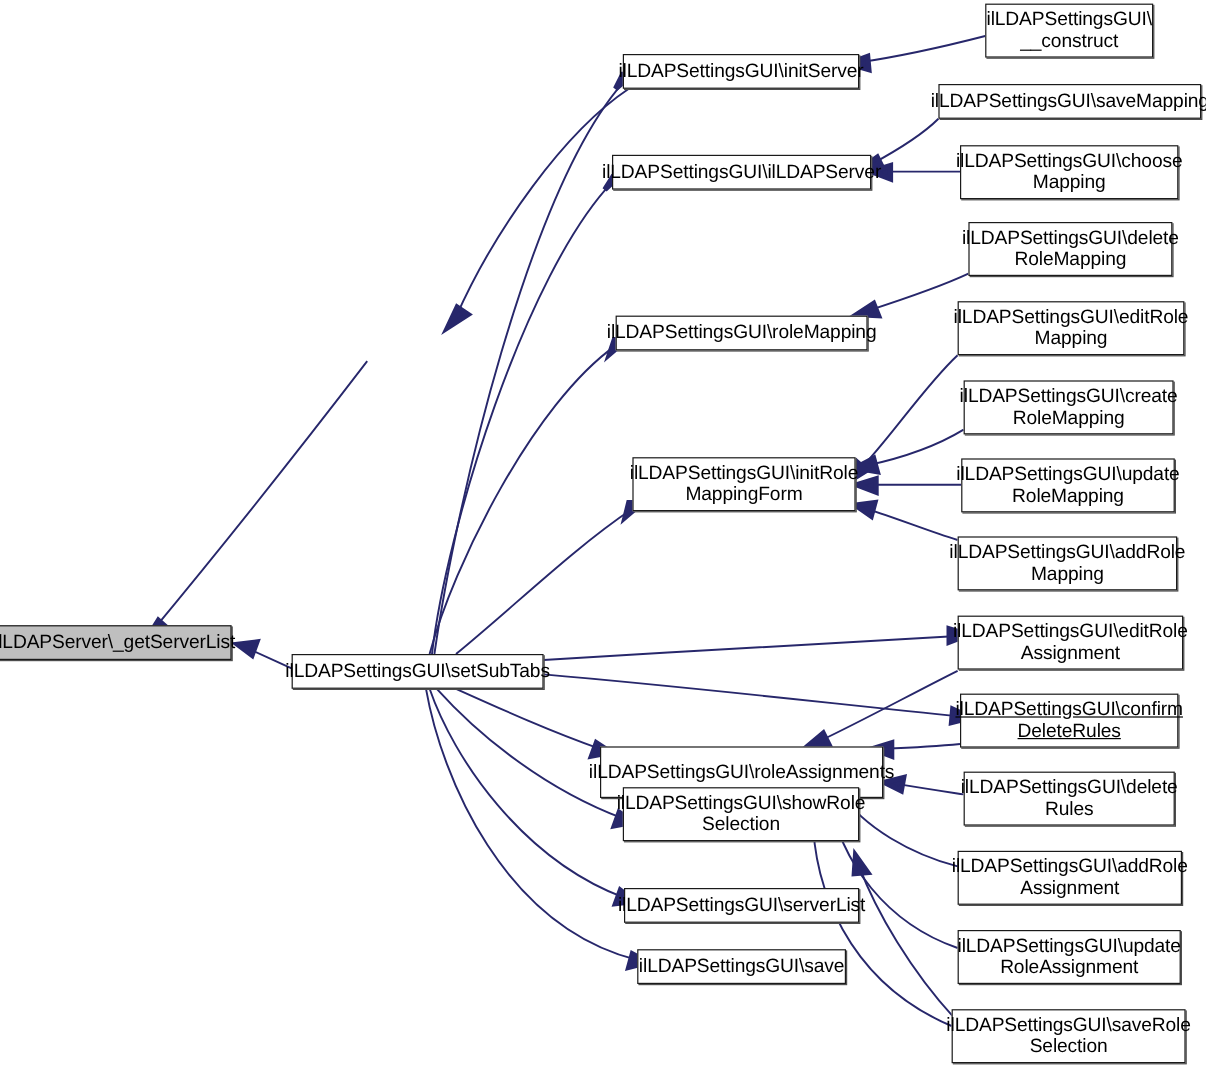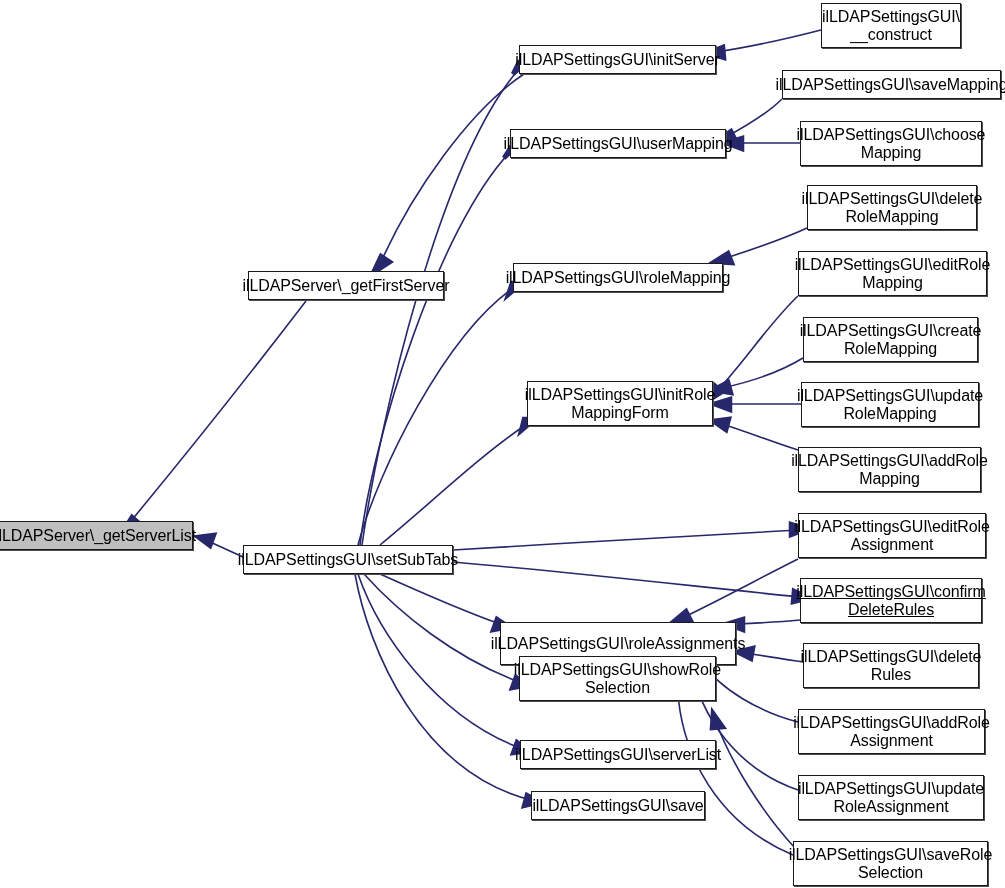--- a/index.html
+++ b/index.html
@@ -102,24 +102,23 @@
       <path d="M 798,722 C 760,712 720,690 700,660" fill="none" stroke="#27276b" stroke-width="1.6"></path>
       <polygon points="695,652 710,661 701,667" fill="#27276b" stroke="#27276b" stroke-width="4.5" stroke-linejoin="miter"></polygon>
       <path d="M 798,790 C 740,770 700,720 690,660" fill="none" stroke="#27276b" stroke-width="1.6"></path>
       <polygon points="688,651 698,665 688,666" fill="#27276b" stroke="#27276b" stroke-width="4.5" stroke-linejoin="miter"></polygon>
       <path d="M 793,855 C 710,820 672,740 678,660" fill="none" stroke="#27276b" stroke-width="1.6"></path>
       <polygon points="679,651 684,666 673,664" fill="#27276b" stroke="#27276b" stroke-width="4.5" stroke-linejoin="miter"></polygon>
       <path d="M 795,848 C 760,810 730,760 716,722" fill="none" stroke="#27276b" stroke-width="1.6"></path>
       <polygon points="713,713 723,727 712,728" fill="#27276b" stroke="#27276b" stroke-width="4.5" stroke-linejoin="miter"></polygon>
     </svg>
 <div class="node highlight" style="left: -2px; top: 521px; width: 195px; height: 29px;"><span class="lbl">ilLDAPServer\_getServerList</span></div>
-    <div class="node" style="left: 248px; top: 271px; width: 196px; height: 29px;"><span class="lbl">ilLDAPServer\_getFirstServer</span></div>
     <div class="node" style="left: 243px; top: 545px; width: 210px; height: 29px;"><span class="lbl">ilLDAPSettingsGUI\setSubTabs</span></div>
     <div class="node" style="left: 519px; top: 45px; width: 197px; height: 29px;"><span class="lbl">ilLDAPSettingsGUI\initServer</span></div>
-    <div class="node" style="left: 510px; top: 129px; width: 216px; height: 29px;"><span class="lbl">ilLDAPSettingsGUI\userMapping</span></div>
+    <div class="node" style="left: 510px; top: 129px; width: 216px; height: 29px;"><span class="lbl">ilLDAPSettingsGUI\ilLDAPServer</span></div>
     <div class="node" style="left: 513px; top: 263px; width: 210px; height: 29px;"><span class="lbl">ilLDAPSettingsGUI\roleMapping</span></div>
     <div class="node" style="left: 527px; top: 381px; width: 186px; height: 45px;"><span class="lbl">ilLDAPSettingsGUI\initRole
 MappingForm</span></div>
     <div class="node" style="left: 500px; top: 622px; width: 236px; height: 43px;"><span class="lbl">ilLDAPSettingsGUI\roleAssignments</span></div>
     <div class="node" style="left: 519px; top: 656px; width: 197px; height: 45px;"><span class="lbl">ilLDAPSettingsGUI\showRole
 Selection</span></div>
     <div class="node" style="left: 520px; top: 740px; width: 196px; height: 29px;"><span class="lbl">ilLDAPSettingsGUI\serverList</span></div>
     <div class="node" style="left: 531px; top: 791px; width: 174px; height: 29px;"><span class="lbl">ilLDAPSettingsGUI\save</span></div>
     <div class="node" style="left: 821px; top: 3px; width: 140px; height: 45px;"><span class="lbl">ilLDAPSettingsGUI\
 __construct</span></div>

